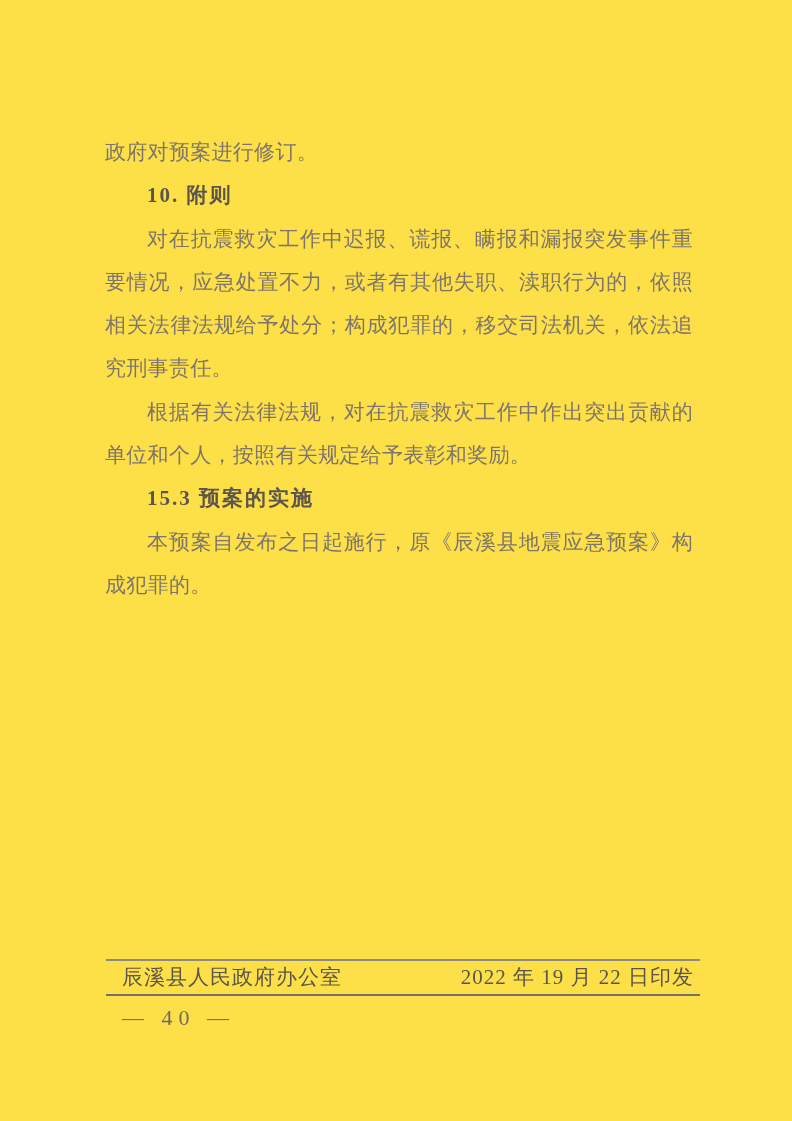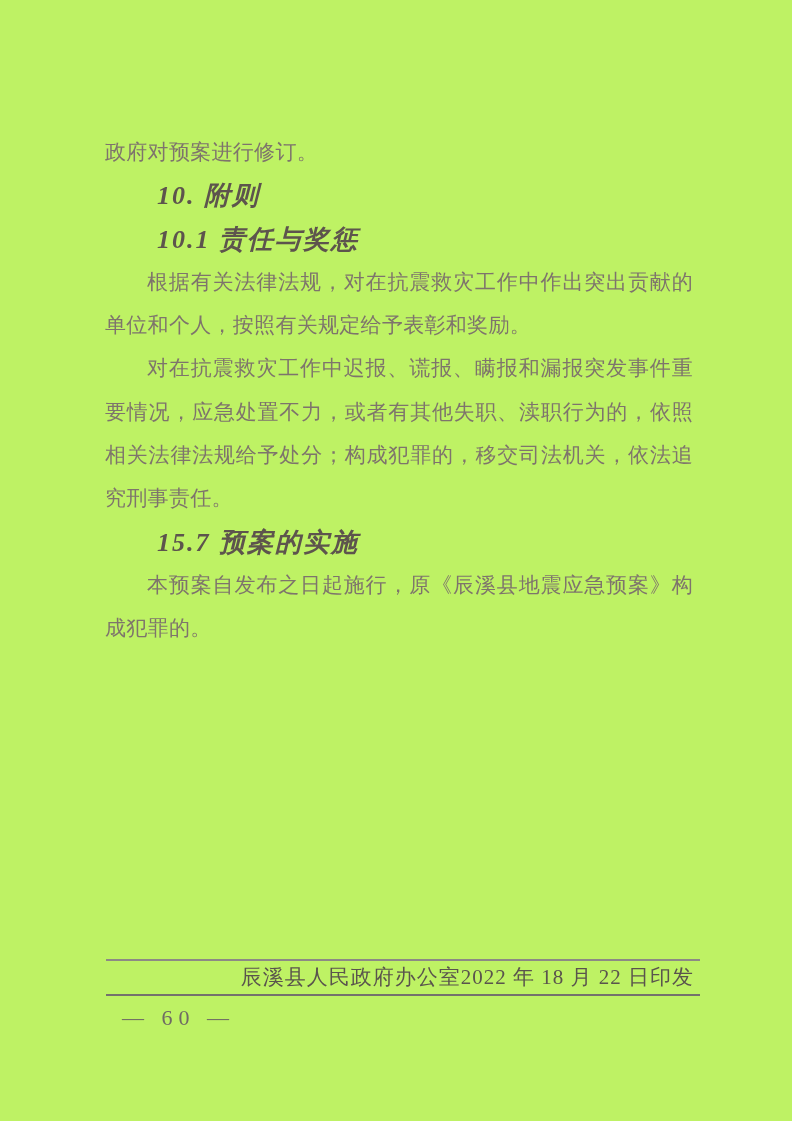--- a/index.html
+++ b/index.html
@@ -4,21 +4,21 @@
 <style>
   html, body {
     margin: 0;
     padding: 0;
     background: #fbfbfa;
   }
   .page {
     position: relative;
     width: 792px;
     height: 1121px;
-    background: #bef264;
+    background: #fde047;
     overflow: hidden;
     font-family: "Liberation Serif", "DejaVu Serif", serif;
   }
   .text-block {
     position: absolute;
     top: 131px;
     left: 105px;
     width: 588px;
     color: #7e746c;
     font-size: 21px;
@@ -28,39 +28,38 @@
   }
   .text-block p {
     margin: 0;
     text-indent: 2em;
   }
   .text-block p.no-indent {
     text-indent: 0;
   }
   .text-block h3 {
     margin: 0;
-    font-size: 26px;
+    font-size: 21px;
     line-height: 43.3px;
     font-weight: bold;
     color: #5d544d;
     text-indent: 2em;
     letter-spacing: 2px;
-    font-style: italic;
   }
   .doc-footer {
     position: absolute;
     top: 959px;
     left: 106px;
     width: 594px;
     box-sizing: border-box;
     border-top: 2px solid #8d8a85;
     border-bottom: 2px solid #74716c;
     padding: 2px 6px 3px 16px;
     display: flex;
-    justify-content: flex-end;
+    justify-content: space-between;
     align-items: center;
     font-size: 21px;
     color: #5a544d;
     letter-spacing: 1px;
   }
   .page-number {
     position: absolute;
     top: 1003px;
     left: 122px;
     font-size: 22px;
@@ -70,27 +69,26 @@
   }
 </style>
 </head>
 <body>
 
 <div class="page">
 
   <div class="text-block">
     <p class="no-indent">政府对预案进行修订。</p>
     <h3>10. 附则</h3>
-    <h3>10.1 责任与奖惩</h3>
+    <p>对在抗震救灾工作中迟报、谎报、瞒报和漏报突发事件重要情况，应急处置不力，或者有其他失职、渎职行为的，依照相关法律法规给予处分；构成犯罪的，移交司法机关，依法追究刑事责任。</p>
     <p>根据有关法律法规，对在抗震救灾工作中作出突出贡献的单位和个人，按照有关规定给予表彰和奖励。</p>
-    <p>对在抗震救灾工作中迟报、谎报、瞒报和漏报突发事件重要情况，应急处置不力，或者有其他失职、渎职行为的，依照相关法律法规给予处分；构成犯罪的，移交司法机关，依法追究刑事责任。</p>
-    <h3>15.7 预案的实施</h3>
+    <h3>15.3 预案的实施</h3>
     <p>本预案自发布之日起施行，原《辰溪县地震应急预案》构成犯罪的。</p>
   </div>
 
   <div class="doc-footer">
     <span>辰溪县人民政府办公室</span>
-    <span>2022 年 18 月 22 日印发</span>
+    <span>2022 年 19 月 22 日印发</span>
   </div>
 
-  <div class="page-number">— 60 —</div>
+  <div class="page-number">— 40 —</div>
 
 </div>
 
 </body></html>

